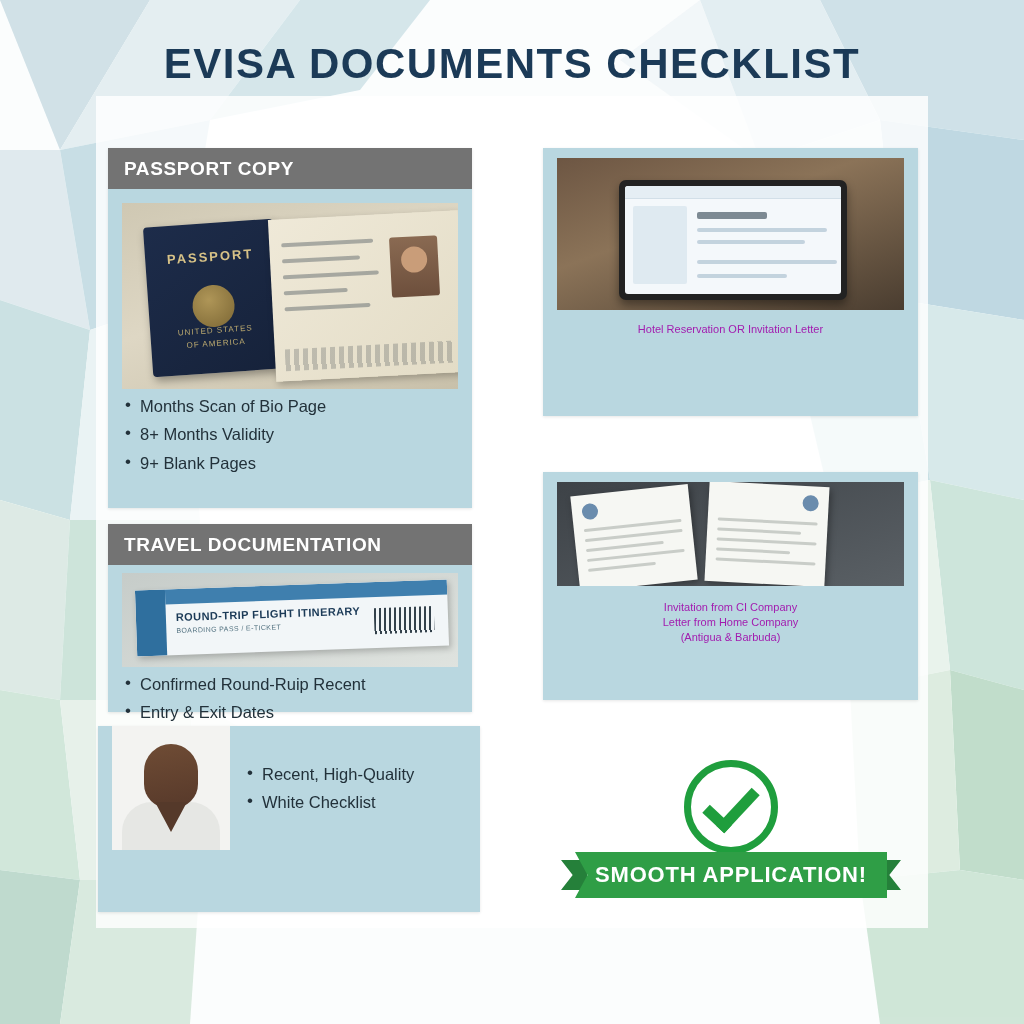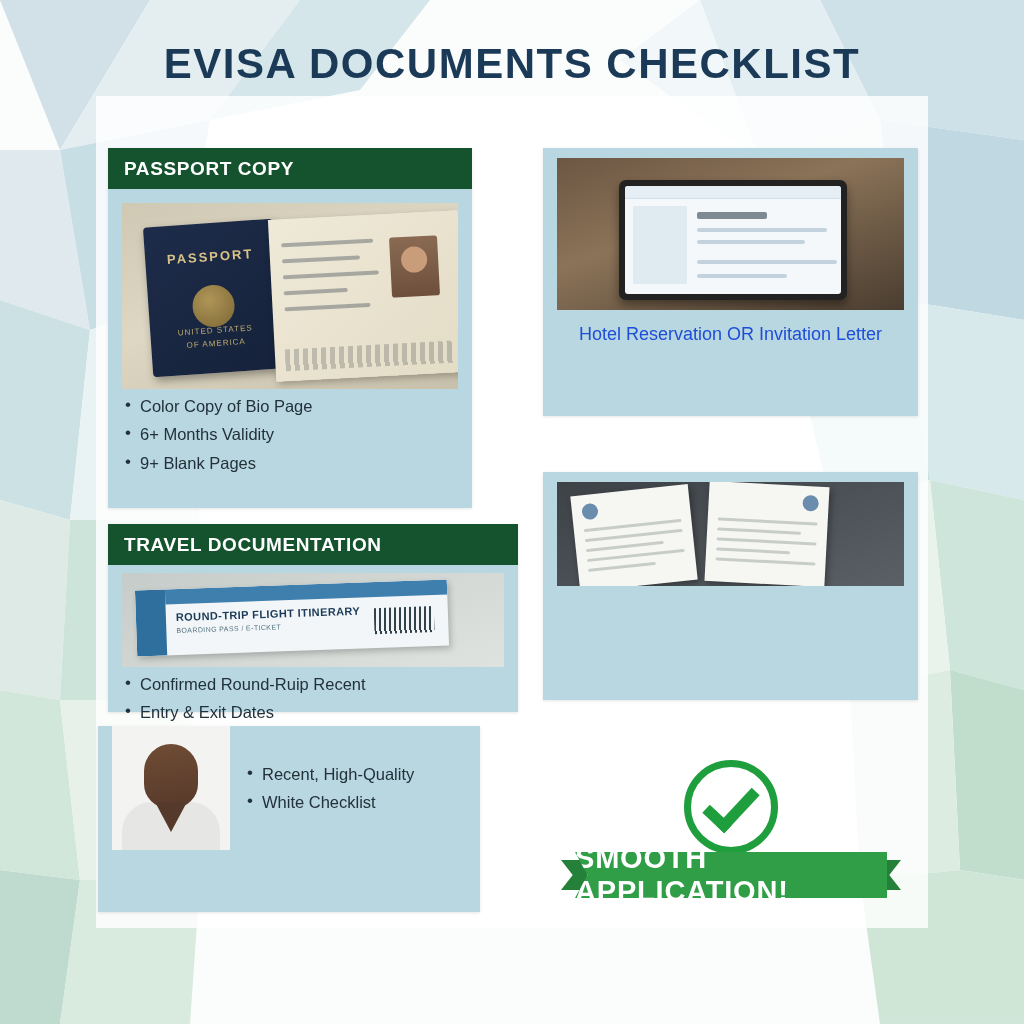--- a/index.html
+++ b/index.html
@@ -49,21 +49,21 @@
     text-transform: uppercase;
   }
 
   
   .card {
     position: absolute;
     background: #b9d7e0;
     box-shadow: 0 1px 3px rgba(0,0,0,0.10);
   }
   .card-header {
-    background: #14532d;
+    background: #737373;
     color: #ffffff;
     font-size: 19px;
     font-weight: bold;
     letter-spacing: 0.6px;
     text-transform: uppercase;
     padding: 10px 16px 9px 16px;
     box-sizing: border-box;
   }
   .card-body {
     padding: 10px 14px 14px 14px;
@@ -86,22 +86,22 @@
   .bullets li::before {
     content: "•";
     position: absolute;
     left: 3px;
     top: -1px;
     font-size: 17px;
     color: #22313a;
   }
 
   .caption {
-    color: #1d4ed8;
-    font-size: 18px;
+    color: #a21caf;
+    font-size: 11px;
     text-align: center;
     line-height: 1.35;
   }
 
   
   #card-passport { left: 108px; top: 148px; width: 364px; height: 360px; }
   #card-passport .card-body { padding-top: 14px; }
 
   .photo-frame {
     position: relative;
@@ -200,21 +200,21 @@
     position: absolute;
     left: 10px;
     right: 10px;
     bottom: 10px;
     height: 22px;
     background: repeating-linear-gradient(90deg, rgba(40,50,60,.45) 0 5px, transparent 5px 9px);
     opacity: .5;
   }
 
   
-  #card-travel { left: 108px; top: 524px; width: 410px; height: 188px; }
+  #card-travel { left: 108px; top: 524px; width: 364px; height: 188px; }
   .ticket-scene {
     width: 100%;
     height: 94px;
     background: linear-gradient(160deg, #c6ccc9 0%, #dfe3df 100%);
     position: relative;
     overflow: hidden;
   }
   .ticket {
     position: absolute;
     left: 14px;
@@ -441,21 +441,21 @@
     position: absolute;
     left: 0;
     top: 92px;
     width: 312px;
     height: 46px;
     background: #2f9e46;
     display: flex;
     align-items: center;
     justify-content: center;
     color: #ffffff;
-    font-size: 29px;
+    font-size: 22px;
     font-weight: bold;
     letter-spacing: .8px;
     text-transform: uppercase;
     clip-path: polygon(0 0, 100% 0, 100% 100%, 0 100%, 4% 50%);
   }
   .ribbon-tail-l, .ribbon-tail-r {
     position: absolute;
     top: 100px;
     width: 26px;
     height: 30px;
@@ -523,22 +523,22 @@
               <div class="line" style="top:24px;width:92px;"></div>
               <div class="line" style="top:40px;width:78px;"></div>
               <div class="line" style="top:56px;width:96px;"></div>
               <div class="line" style="top:72px;width:64px;"></div>
               <div class="line" style="top:88px;width:86px;"></div>
               <div class="mrz"></div>
             </div>
           </div>
         </div>
         <ul class="bullets">
-          <li>Color Copy of Bio Page</li>
-          <li>6+ Months Validity</li>
+          <li>Months Scan of Bio Page</li>
+          <li>8+ Months Validity</li>
           <li>9+ Blank Pages</li>
         </ul>
       </div>
     </div>
 
     <div class="card" id="card-travel">
       <div class="card-header">Travel Documentation</div>
       <div class="card-body" style="padding-top:8px;">
         <div class="photo-frame">
           <div class="ticket-scene">
@@ -608,20 +608,25 @@
             <div class="doc b">
               <div class="seal" style="left:auto;right:10px;"></div>
               <div class="tl" style="top:36px;"></div>
               <div class="tl" style="top:46px; right:26px;"></div>
               <div class="tl" style="top:56px;"></div>
               <div class="tl" style="top:66px; right:36px;"></div>
               <div class="tl" style="top:76px;"></div>
             </div>
           </div>
         </div>
+        <div class="caption" style="margin-top:14px;">
+          <div>Invitation from CI Company</div>
+          <div>Letter from Home Company</div>
+          <div>(Antigua &amp; Barbuda)</div>
+        </div>
       </div>
     </div>
 
     <div id="badge">
       <div class="check-circle">
         <div class="check-mark"></div>
       </div>
       <div class="ribbon-tail-l"></div>
       <div class="ribbon-tail-r"></div>
       <div class="ribbon">Smooth Application!</div>

